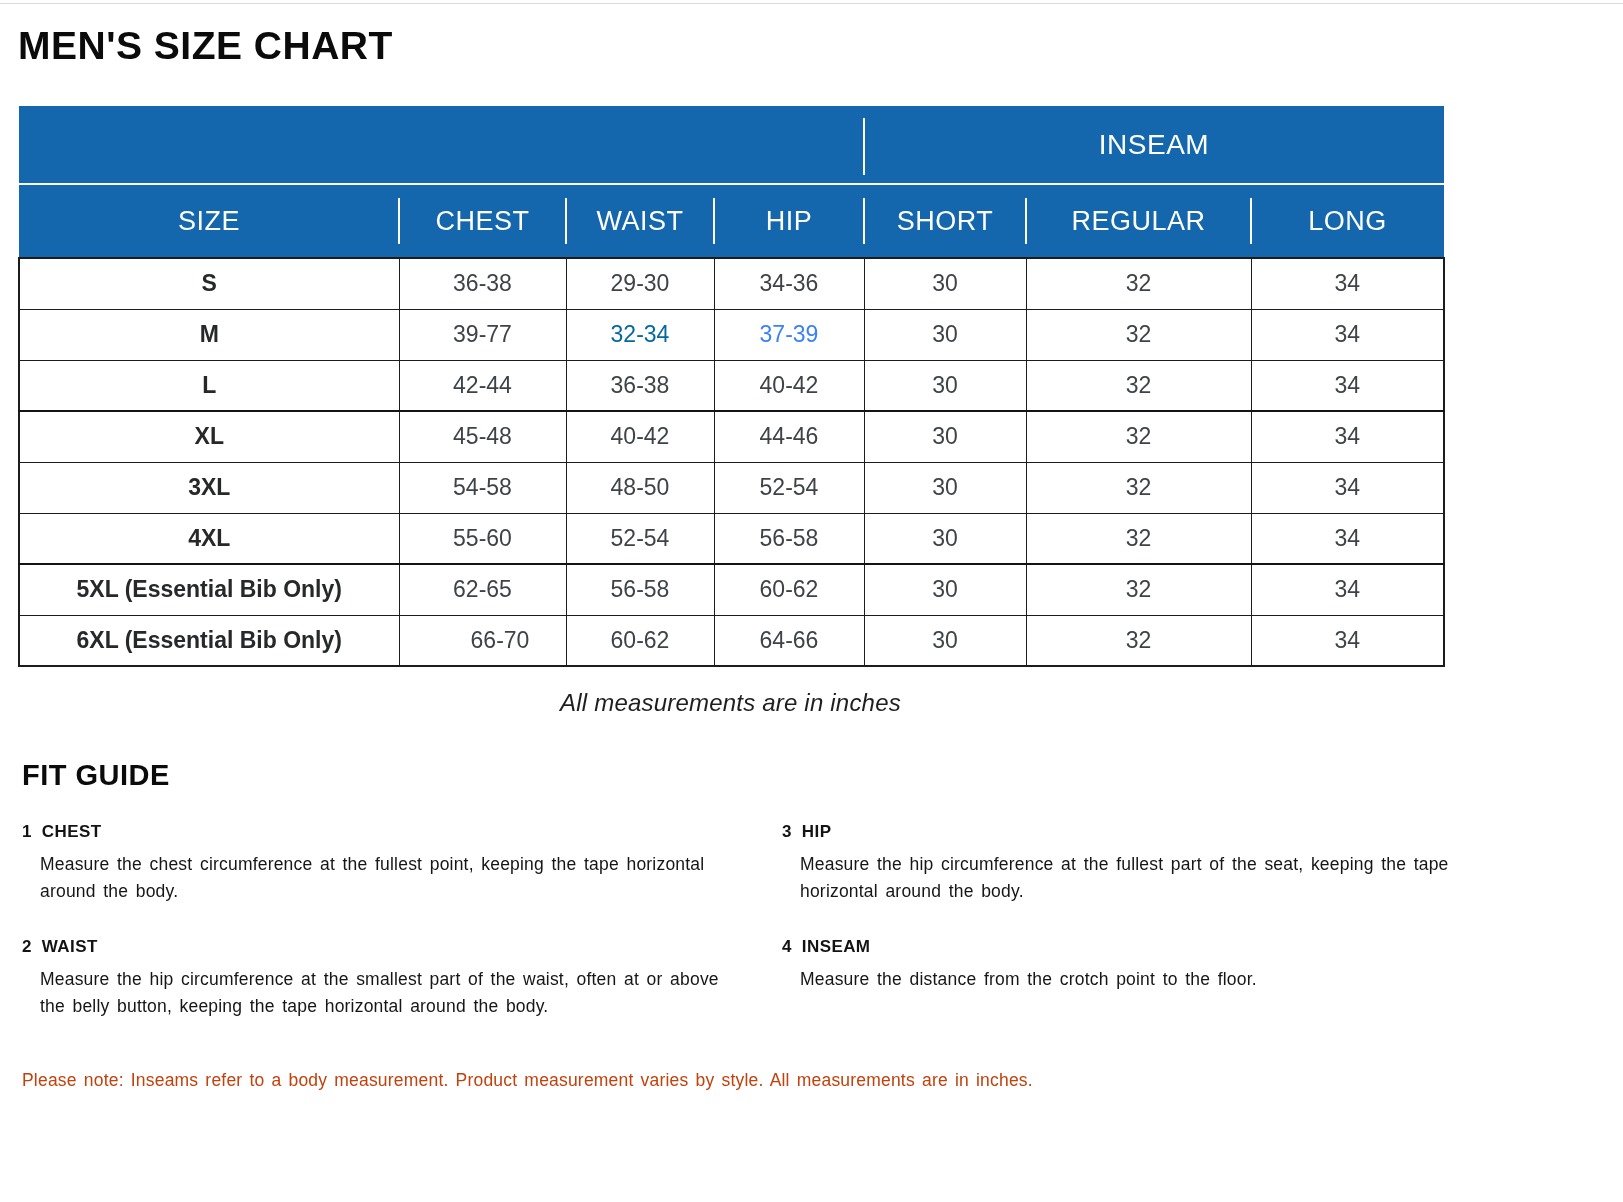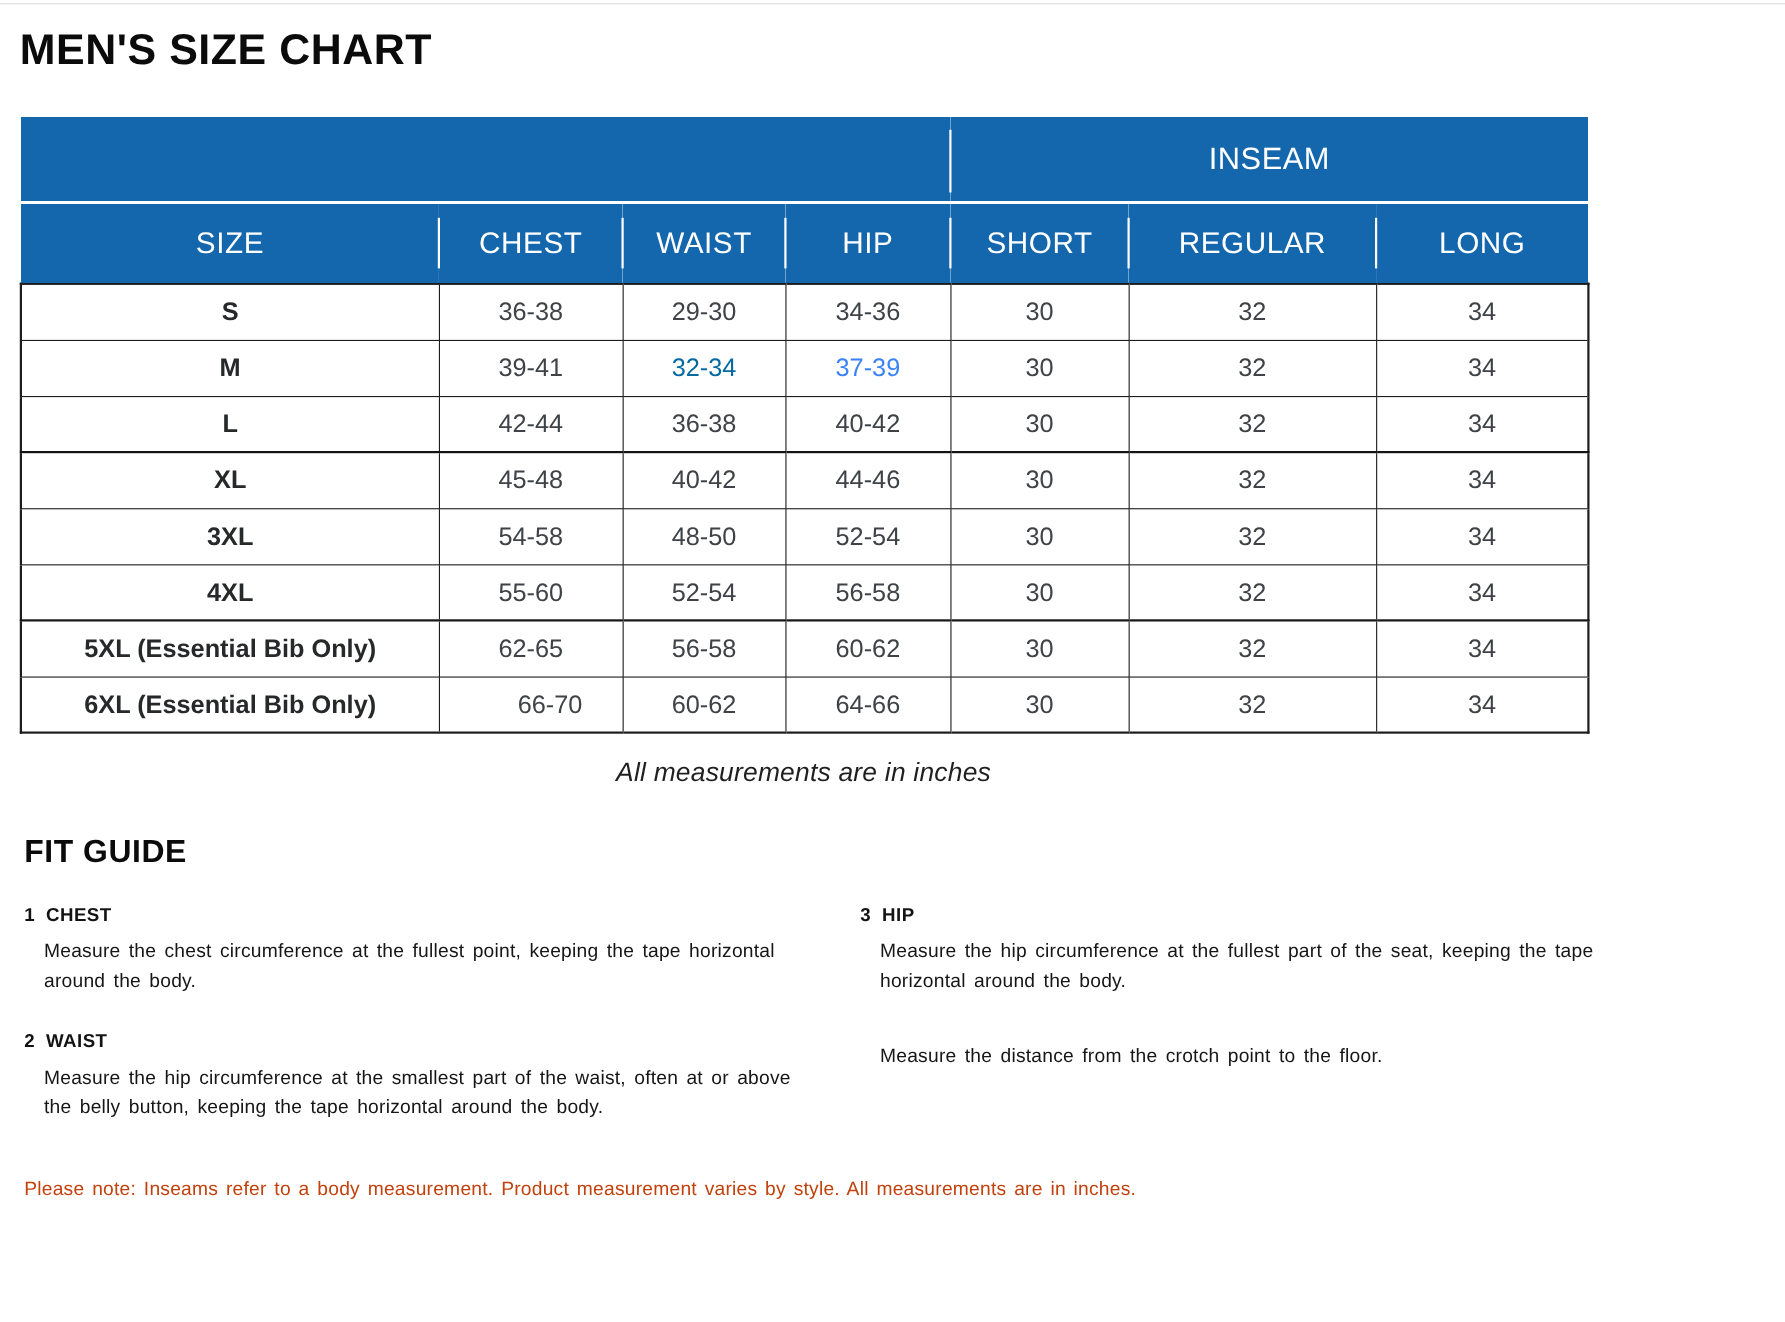--- a/index.html
+++ b/index.html
@@ -108,21 +108,21 @@
         <td class="size-col">S</td>
         <td style="color: rgb(63, 67, 71);">36-38</td>
         <td style="color: rgb(63, 67, 71);">29-30</td>
         <td style="color: rgb(63, 67, 71);">34-36</td>
         <td style="color: rgb(63, 67, 71);">30</td>
         <td style="color: rgb(63, 67, 71);">32</td>
         <td style="color: rgb(63, 67, 71);">34</td>
       </tr>
       <tr>
         <td class="size-col">M</td>
-        <td style="color: rgb(63, 67, 71);">39-41</td>
+        <td style="color: rgb(63, 67, 71);">39-77</td>
         <td style="color: #0369a1;">32-34</td>
         <td style="color: #3b82f6;">37-39</td>
         <td style="color: rgb(63, 67, 71);">30</td>
         <td style="color: rgb(63, 67, 71);">32</td>
         <td style="color: rgb(63, 67, 71);">34</td>
       </tr>
       <tr class="thick">
         <td class="size-col">L</td>
         <td style="color: rgb(63, 67, 71);">42-44</td>
         <td style="color: rgb(63, 67, 71);">36-38</td>
@@ -190,17 +190,18 @@
     </div>
     <div class="fit-item" style="grid-area: 2 / 1;">
       <div class="fit-head"><span class="fit-num">2</span><span>WAIST</span></div>
       <p class="fit-desc">Measure the hip circumference at the smallest part of the waist, often at or above the belly button, keeping the tape horizontal around the body.</p>
     </div>
     <div class="fit-item" style="grid-area: 1 / 2;">
       <div class="fit-head"><span class="fit-num">3</span><span>HIP</span></div>
       <p class="fit-desc">Measure the hip circumference at the fullest part of the seat, keeping the tape horizontal around the body.</p>
     </div>
     <div class="fit-item" style="grid-area: 2 / 2;">
+      <div class="fit-head"><span class="fit-num">4</span><span>INSEAM</span></div>
       <p class="fit-desc">Measure the distance from the crotch point to the floor.</p>
     </div>
   </div>
 
 <p class="bottom-note">Please note: Inseams refer to a body measurement. Product measurement varies by style. All measurements are in inches.</p>
 
 </body></html>

